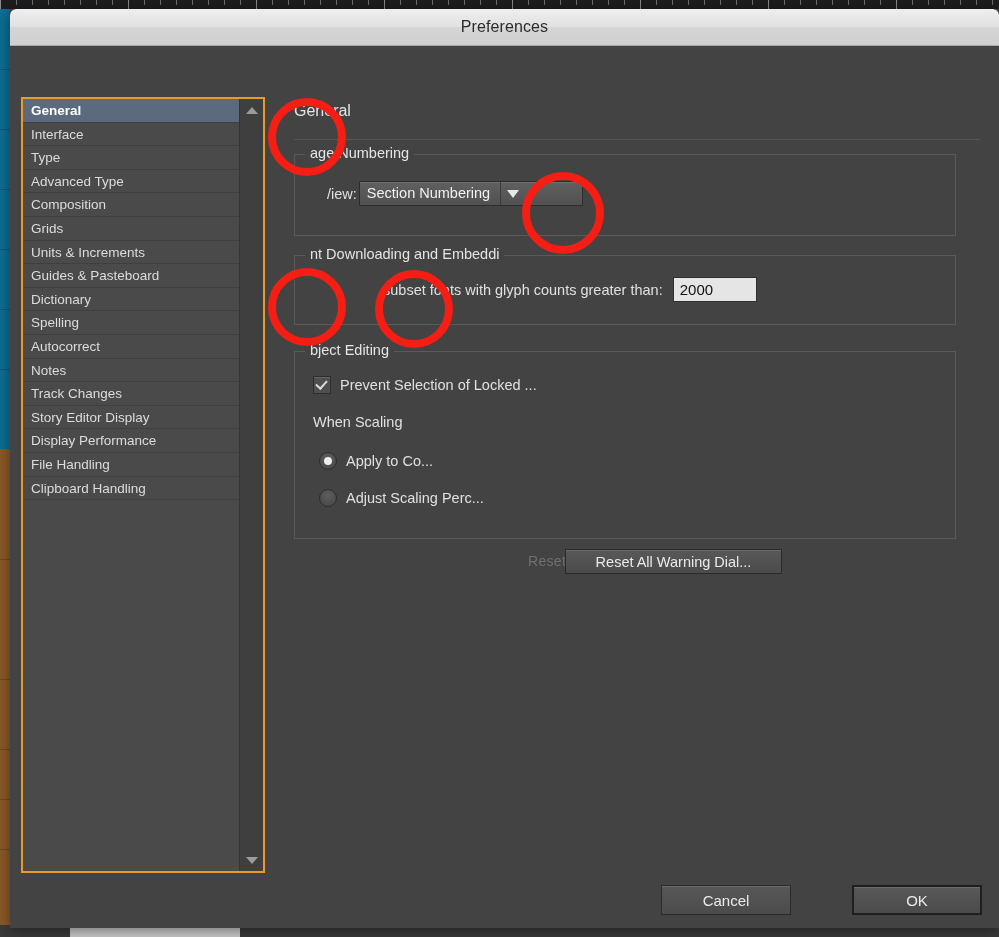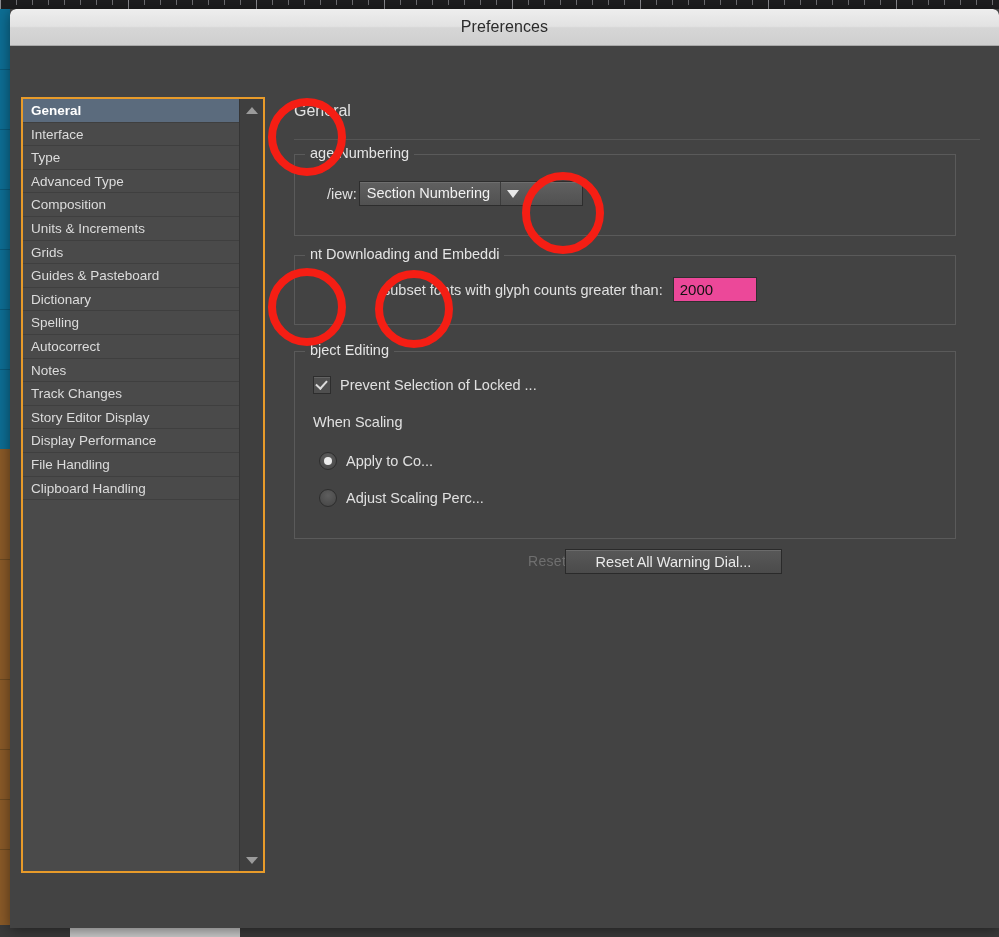--- a/index.html
+++ b/index.html
@@ -245,21 +245,21 @@
     border-left: 6px solid transparent;
     border-right: 6px solid transparent;
     border-top: 8px solid #e8e8e8;
     display: block;
   }
 
   
   .num-input {
     width: 84px;
     height: 25px;
-    background: #ec4899;
+    background: #e5e5e5;
     border: 1px solid #2f2f2f;
     box-sizing: border-box;
     font-size: 15px;
     color: #111111;
     line-height: 23px;
     padding-left: 6px;
     font-family: "Liberation Sans", sans-serif;
   }
 
   
@@ -469,22 +469,22 @@
 
   <div id="dialog-body">
 
     <div id="category-list">
       <div id="category-items">
           <div class="cat-item selected">General</div>
           <div class="cat-item">Interface</div>
           <div class="cat-item">Type</div>
           <div class="cat-item">Advanced Type</div>
           <div class="cat-item">Composition</div>
+          <div class="cat-item">Grids</div>
           <div class="cat-item">Units &amp; Increments</div>
-          <div class="cat-item">Grids</div>
           <div class="cat-item">Guides &amp; Pasteboard</div>
           <div class="cat-item">Dictionary</div>
           <div class="cat-item">Spelling</div>
           <div class="cat-item">Autocorrect</div>
           <div class="cat-item">Notes</div>
           <div class="cat-item">Track Changes</div>
           <div class="cat-item">Story Editor Display</div>
           <div class="cat-item">Display Performance</div>
           <div class="cat-item">File Handling</div>
           <div class="cat-item">Clipboard Handling</div>
@@ -544,20 +544,24 @@
           <span class="radio"></span>
           <span class="row-label">Adjust Scaling Perc...</span>
         </div>
       </div>
 
       <div id="reset-warnings-ghost">Reset All Warning Dialogs</div>
       <div class="push-button" id="reset-warnings-button">Reset All Warning Dial...</div>
 
     </div>
 
+    <div id="footer-buttons">
+      <div class="push-button" id="cancel-button">Cancel</div>
+      <div class="push-button" id="ok-button">OK</div>
+    </div>
 
   </div>
 </div>
 
 <div id="annotation-layer">
     <div class="annot-circle" style="left: 268px; top: 98px; width: 78px; height: 78px; border-color: rgb(245, 30, 20);"></div>
     <div class="annot-circle" style="left: 522px; top: 172px; width: 82px; height: 82px; border-color: rgb(245, 30, 20);"></div>
     <div class="annot-circle" style="left: 268px; top: 268px; width: 78px; height: 78px; border-color: rgb(245, 30, 20);"></div>
     <div class="annot-circle" style="left: 375px; top: 270px; width: 78px; height: 78px; border-color: rgb(245, 30, 20);"></div>
   </div>

